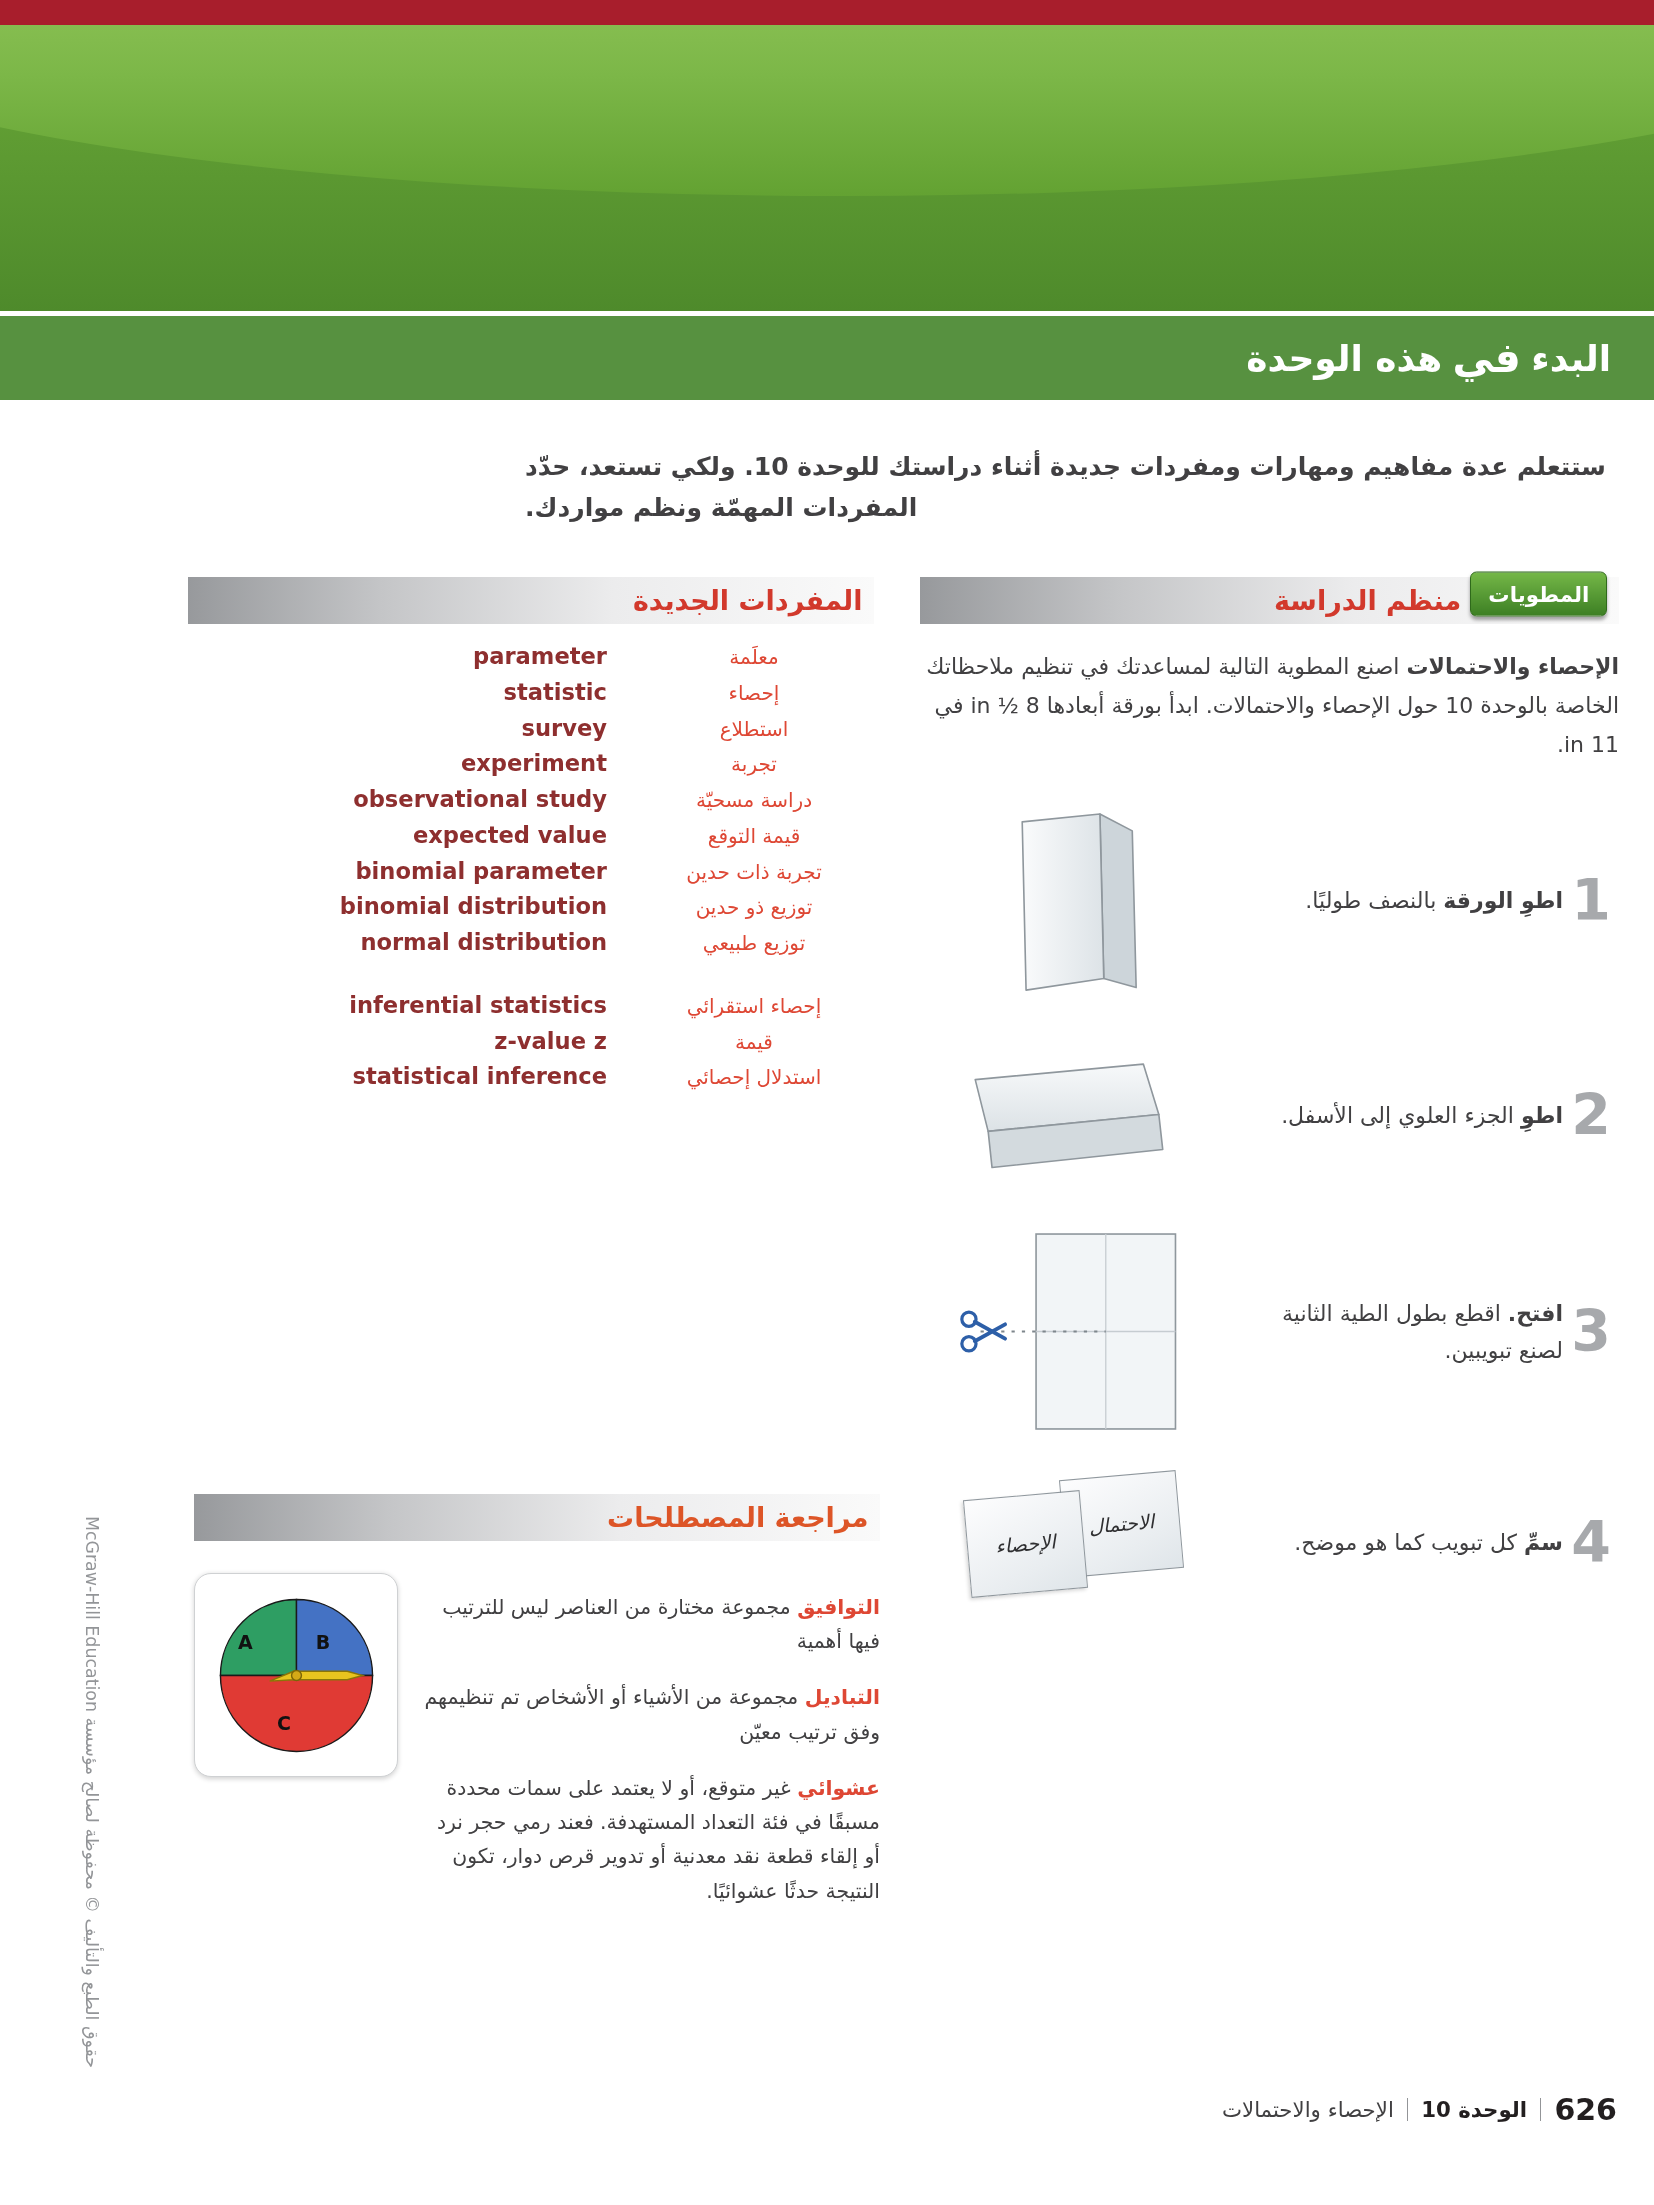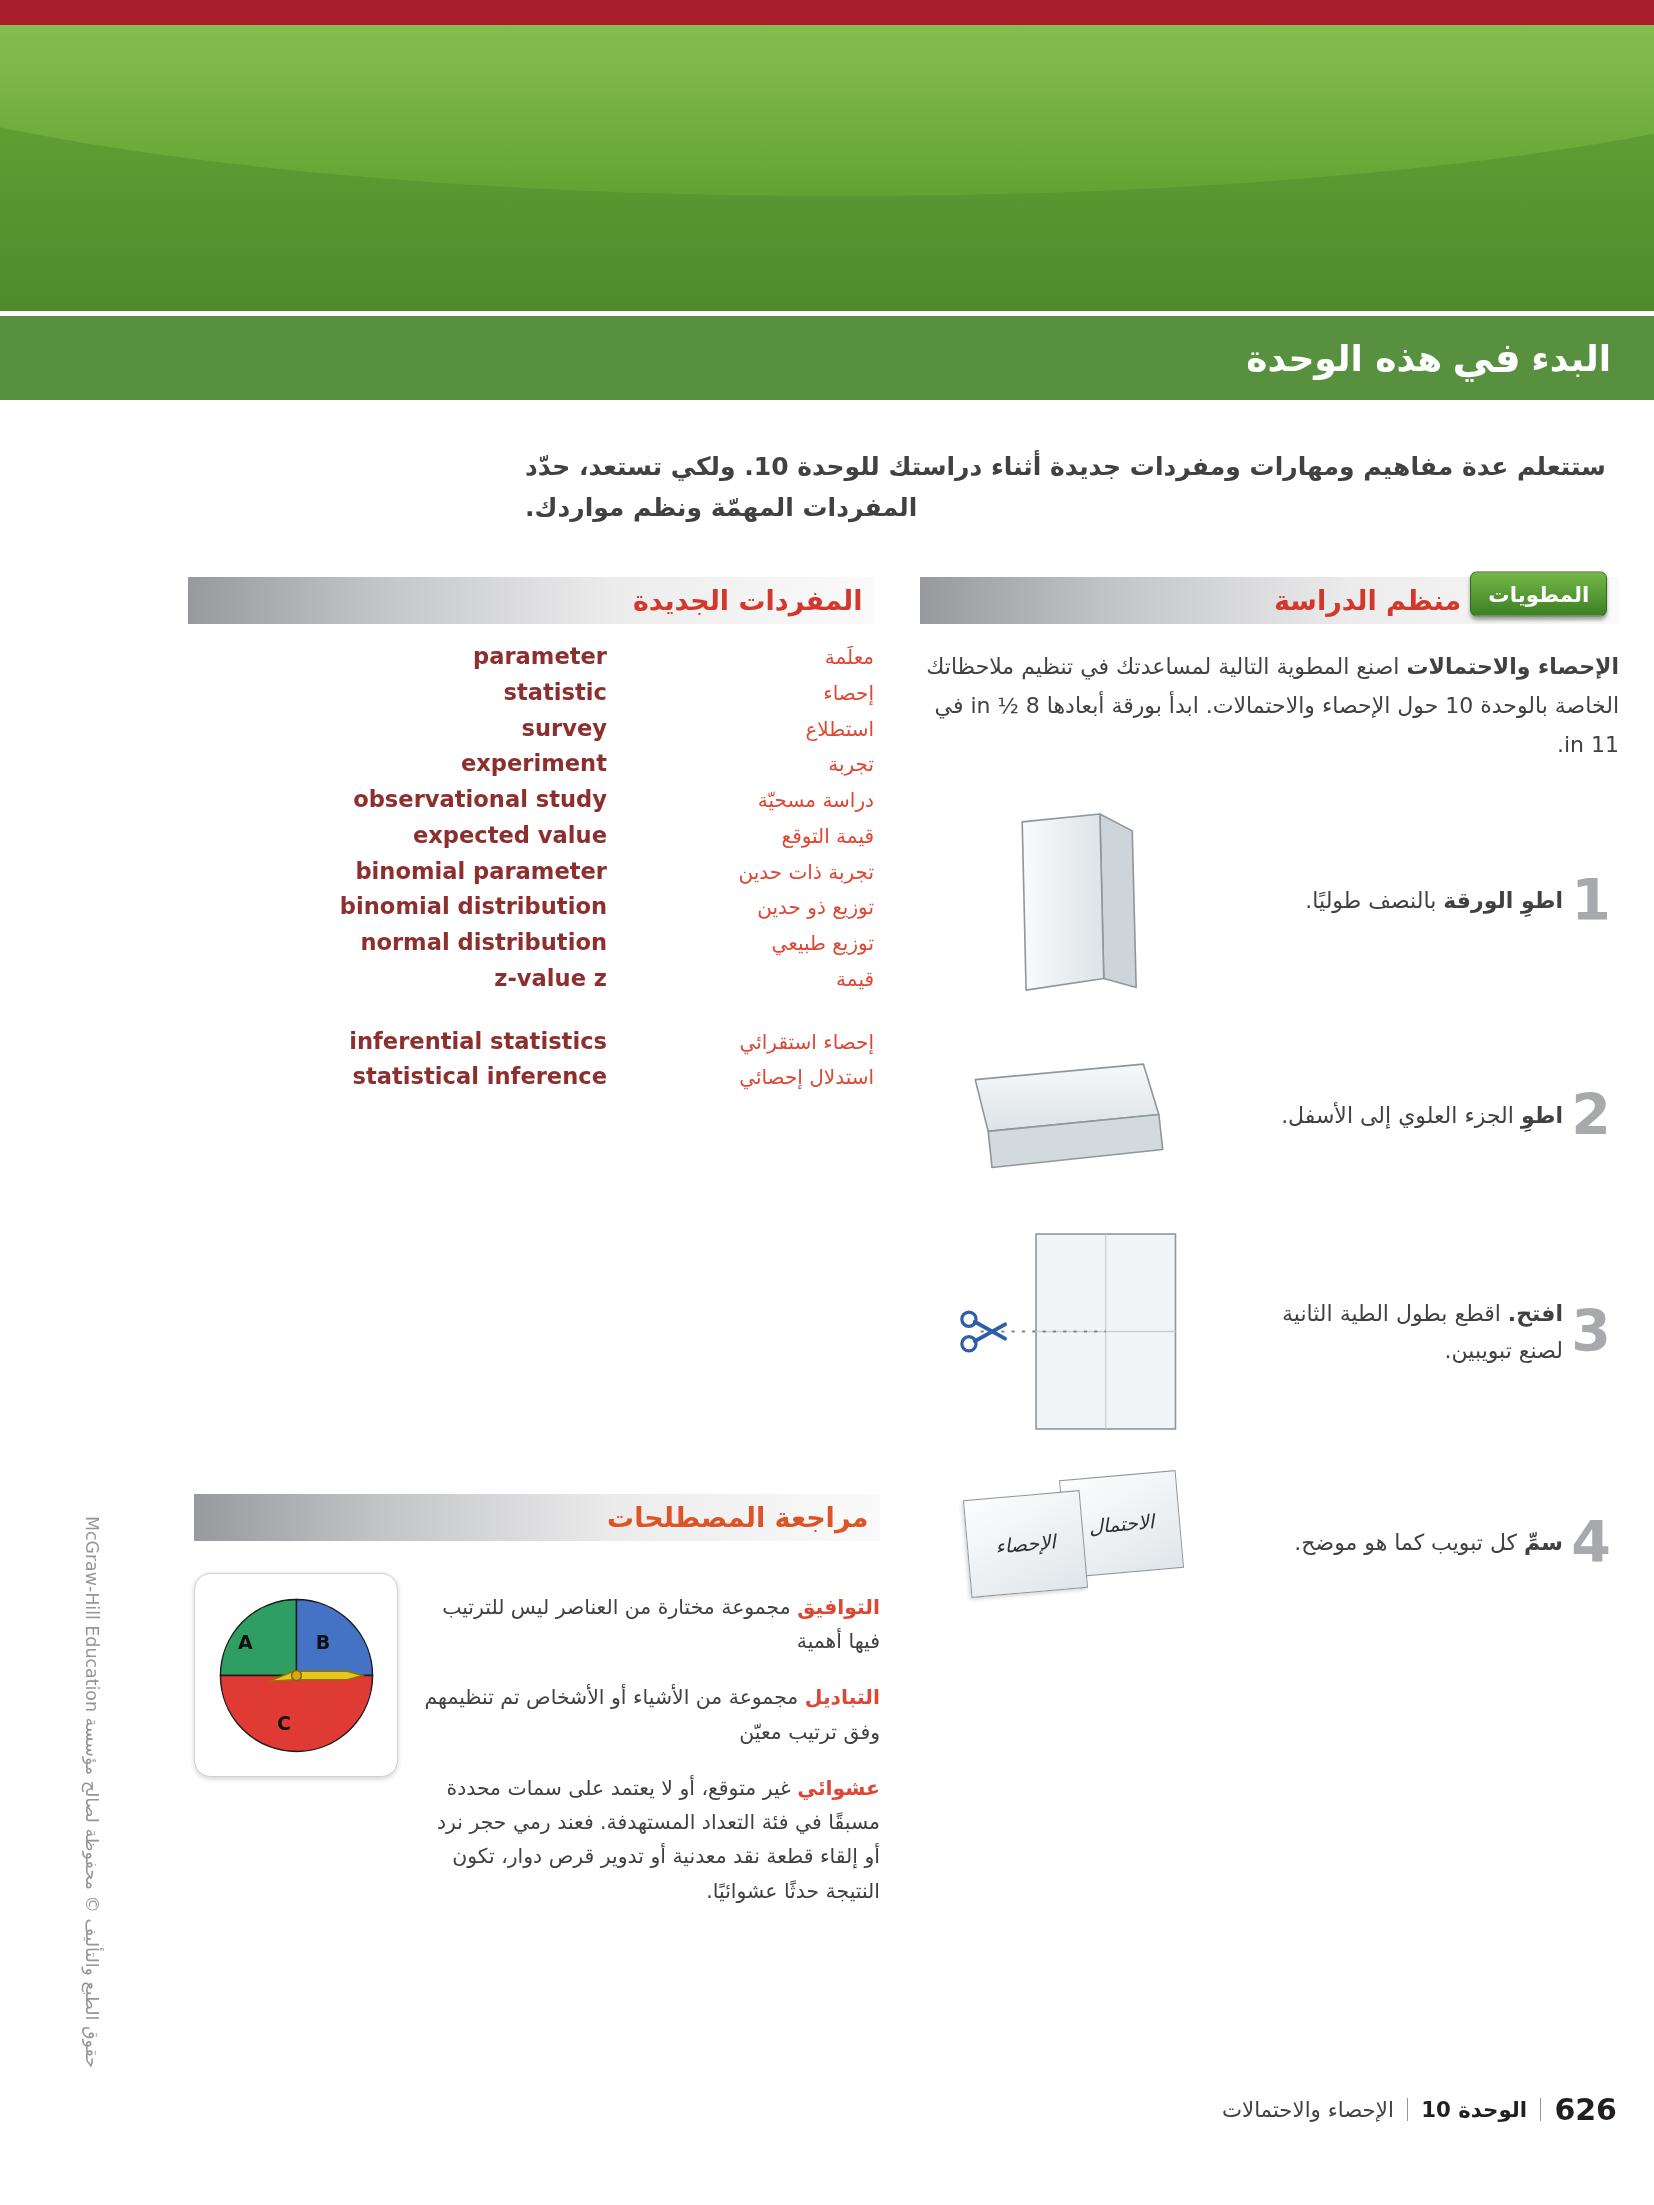--- a/index.html
+++ b/index.html
@@ -28,21 +28,21 @@
   .fold-tag{background:linear-gradient(to bottom,#74b747,#3d7f24);color:#fff;font-weight:bold;font-size:21.3px;
     padding:9px 17px;border-radius:6.5px;margin-left:9px;transform:translateY(-6.5px);
     box-shadow:0 2.6px 3.9px rgba(0,0,0,.35);border:0.6px solid #2f6a1b;}
 
   
   .col-vocab{position:absolute;left:188px;top:577px;width:686px;}
   .vocab-list{margin-top:19.4px;}
   .vocab-row{display:flex;align-items:baseline;margin-bottom:9.7px;}
   .vocab-row.gap{margin-top:37px;}
   .v-en{flex:1;text-align:right;font-weight:bold;font-size:22.6px;color:#8e2f2f;}
-  .v-ar{width:240px;margin-left:27px;direction:rtl;text-align:right;font-size:20px;color:#de4734;}
+  .v-ar{width:240px;margin-left:27px;direction:rtl;text-align:center;font-size:20px;color:#de4734;}
 
   
   .col-study{position:absolute;left:920px;top:577px;width:699px;}
   .so-lead{margin-top:23px;direction:rtl;text-align:right;font-size:22px;line-height:1.78;color:#414042;}
   .step{display:flex;direction:rtl;align-items:center;}
   .step-num{width:56px;text-align:center;font-size:57px;font-weight:bold;color:#a7a9ac;line-height:1;}
   .step-text{width:336px;padding-left:9px;text-align:right;font-size:22px;line-height:1.7;color:#414042;box-sizing:border-box;}
   .step-fig{flex:1;display:flex;justify-content:center;align-items:center;}
   .step-1{margin-top:41px;} .step-2{margin-top:50px;} .step-3{margin-top:40px;} .step-4{margin-top:37px;}
 
@@ -126,27 +126,27 @@
           <span class="v-ar">تجربة ذات حدين</span>
         </div>
       <div class="vocab-row">
           <span class="v-en">binomial distribution</span>
           <span class="v-ar">توزيع ذو حدين</span>
         </div>
       <div class="vocab-row">
           <span class="v-en">normal distribution</span>
           <span class="v-ar">توزيع طبيعي</span>
         </div>
-      <div class="vocab-row">
-          <span class="v-en">z-value z</span>
-          <span class="v-ar">قيمة</span>
-        </div>
       <div class="vocab-row gap">
           <span class="v-en">inferential statistics</span>
           <span class="v-ar">إحصاء استقرائي</span>
+        </div>
+      <div class="vocab-row">
+          <span class="v-en">z-value z</span>
+          <span class="v-ar">قيمة</span>
         </div>
       <div class="vocab-row">
           <span class="v-en">statistical inference</span>
           <span class="v-ar">استدلال إحصائي</span>
         </div>
     </div>
   </div>
 
   <div class="col-study">
     <div class="section-header">

